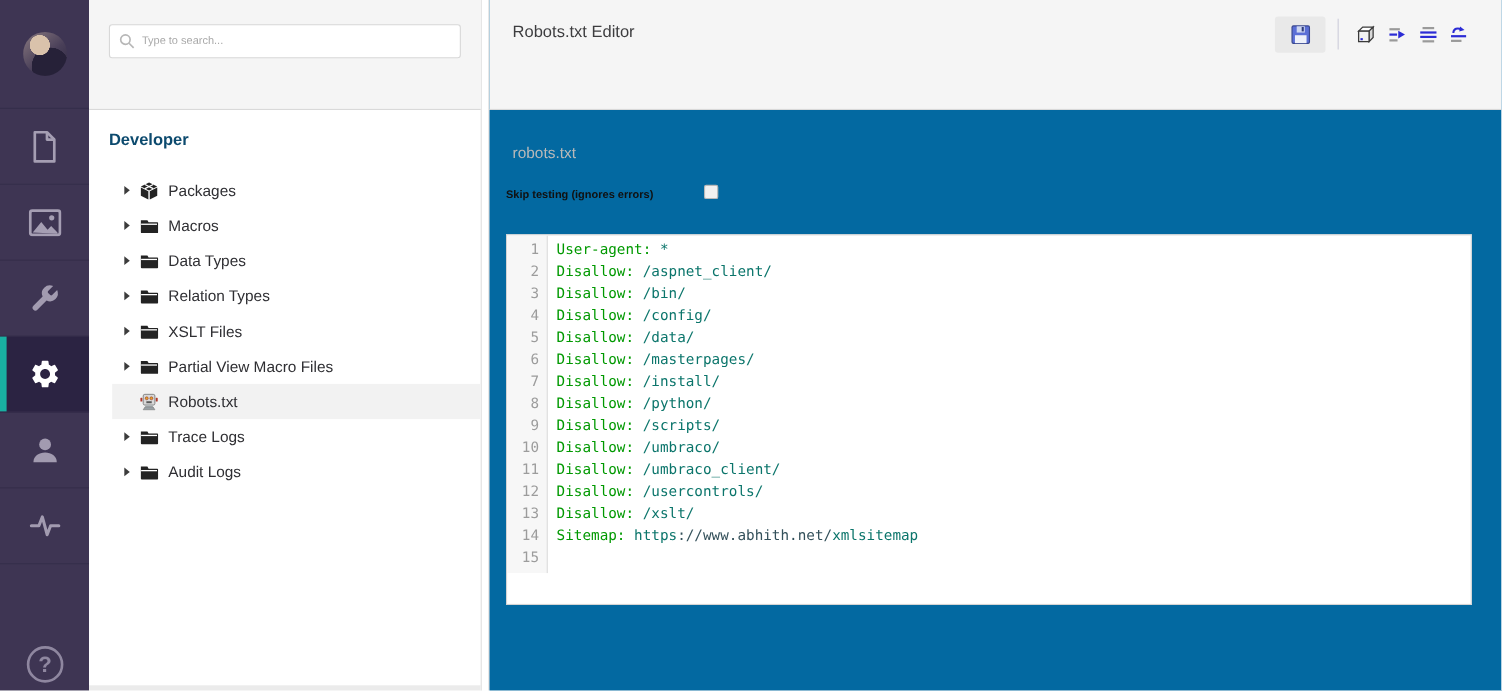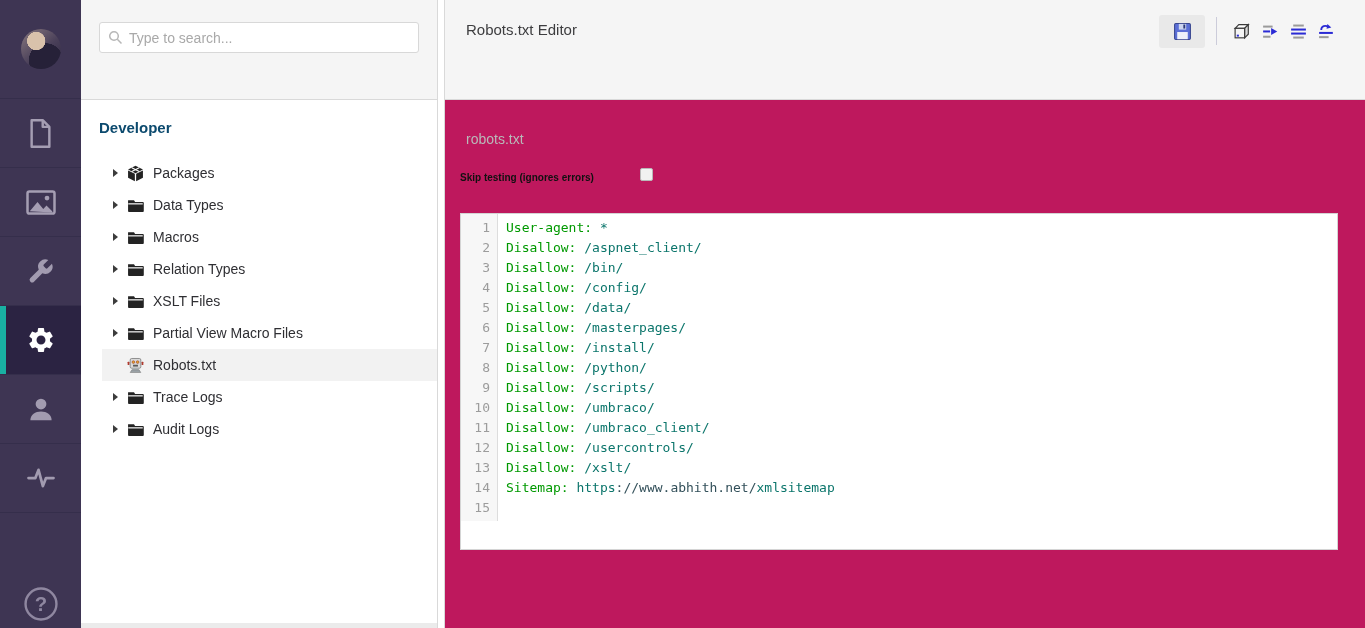--- a/index.html
+++ b/index.html
@@ -22,37 +22,37 @@
   .side-item.active .accent-bar { display:block; }
   .accent-bar { display:none; position:absolute; left:0; top:0; width:6px; height:100%; background:#19b0a2; }
   .help-wrap { position:absolute; bottom:6px; left:0; width:81px; display:flex; justify-content:center; cursor:pointer; }
 
   
   #tree-panel { position:absolute; left:81px; top:0; width:357px; height:100%; background:#fff; border-right:1px solid #d9d9d9; }
   .tree-header { height:100px; background:#f5f5f5; border-bottom:1px solid #d9d9d9; position:relative; }
   .search-box { position:absolute; left:18px; top:22px; width:320px; height:31px; background:#fff;
     border:1px solid #d8d8d8; border-radius:3px; display:flex; align-items:center; padding:0 8px; }
   .search-box svg { flex:0 0 auto; margin-right:6px; }
-  .search-box input { border:0; outline:0; flex:1; font-size:14px; color:#555; font-family:"Liberation Sans",sans-serif; background:transparent; }
+  .search-box input { border:0; outline:0; flex:1; font-size:10px; color:#555; font-family:"Liberation Sans",sans-serif; background:transparent; }
   .search-box input::placeholder { color:#a9a9a9; }
   .section-title { margin:19px 0 0 18px; font-size:15px; font-weight:bold; color:#0c4a6e; }
   .tree-list { margin-top:21px;margin-left:21px; }
   .tree-item { height:32px; display:flex; align-items:center; padding-left:9px; font-size:14px; color:#2f2f33; cursor:pointer; }
   .tree-item.selected { background:#f2f2f2; }
   .caret { width:0; height:0; border-left:5px solid #3c3c3c; border-top:4px solid transparent; border-bottom:4px solid transparent; margin:0 9px 0 2px; flex:0 0 auto; }
   .caret.hidden { visibility:hidden; }
   .tree-icon-slot { width:17px; height:17px; margin-right:9px; flex:0 0 auto; display:flex; align-items:center; justify-content:center; }
   .tree-label { white-space:nowrap; }
   .tree-scroll { position:absolute; bottom:0; left:0; right:0; height:5px; background:#ebebeb; cursor:pointer; }
 
   
   #splitter { position:absolute; left:438px; top:0; width:7px; height:100%; background:#fff; border-right:1px solid #d9d9d9; cursor:col-resize; }
 
   
-  #main-panel { position:absolute; left:445px; top:0; right:0; height:100%; background:#be185d; }
+  #main-panel { position:absolute; left:445px; top:0; right:0; height:100%; background:#0369a1; }
   .main-header { height:100px; background:#f5f5f5; border-bottom:1px solid #d9d9d9; position:relative; }
   .page-title { position:absolute; left:21px; top:21px; font-size:15px; color:#3d3d3f; }
   .main-toolbar { position:absolute; top:14px; right:25px; display:flex; align-items:center; height:34px; }
   .save-btn { width:46px; height:33px; background:#e9e9e9; border:0; border-radius:3px; display:flex; align-items:center; justify-content:center; cursor:pointer; }
   .tb-divider { width:1px; height:28px; background:#ccccda; margin:0 11px; }
   .tb-btn { width:26px; height:26px; background:transparent; border:0; display:flex; align-items:center; justify-content:center; cursor:pointer; margin:0 1px; }
 
   .filename { position:absolute; left:21px; top:131px; font-size:14px; color:#b9b9b9; }
   .skip-label { position:absolute; left:15px; top:168px; width:172px; font-size:10px; font-weight:bold; color:#111; line-height:20px; }
   .checkbox { position:absolute; left:195px; top:168px; width:13px; height:13px; background:#f1f1f1; border:1px solid #b9b9b9; border-radius:2px; cursor:pointer; }
@@ -164,31 +164,31 @@
     <span class="tree-label">Packages</span>
   </div>
         <div class="tree-item">
     <span class="caret"></span>
     <span class="tree-icon-slot">
             <svg width="17" height="15" viewBox="0 0 16 14">
               <path d="M1 2 h5.6 l1 1.8 H15 a0.8 0.8 0 0 1 0.8 0.8 V12.2 a0.8 0.8 0 0 1 -0.8 0.8 H1.8 A0.8 0.8 0 0 1 1 12.2 Z" fill="#232323"></path>
               <rect x="1.2" y="4.9" width="13.6" height="1.1" fill="#ffffff"></rect>
             </svg>
           </span>
+    <span class="tree-label">Macros</span>
+  </div>
+        <div class="tree-item">
+    <span class="caret"></span>
+    <span class="tree-icon-slot">
+            <svg width="17" height="15" viewBox="0 0 16 14">
+              <path d="M1 2 h5.6 l1 1.8 H15 a0.8 0.8 0 0 1 0.8 0.8 V12.2 a0.8 0.8 0 0 1 -0.8 0.8 H1.8 A0.8 0.8 0 0 1 1 12.2 Z" fill="#232323"></path>
+              <rect x="1.2" y="4.9" width="13.6" height="1.1" fill="#ffffff"></rect>
+            </svg>
+          </span>
     <span class="tree-label">Data Types</span>
-  </div>
-        <div class="tree-item">
-    <span class="caret"></span>
-    <span class="tree-icon-slot">
-            <svg width="17" height="15" viewBox="0 0 16 14">
-              <path d="M1 2 h5.6 l1 1.8 H15 a0.8 0.8 0 0 1 0.8 0.8 V12.2 a0.8 0.8 0 0 1 -0.8 0.8 H1.8 A0.8 0.8 0 0 1 1 12.2 Z" fill="#232323"></path>
-              <rect x="1.2" y="4.9" width="13.6" height="1.1" fill="#ffffff"></rect>
-            </svg>
-          </span>
-    <span class="tree-label">Macros</span>
   </div>
         <div class="tree-item">
     <span class="caret"></span>
     <span class="tree-icon-slot">
             <svg width="17" height="15" viewBox="0 0 16 14">
               <path d="M1 2 h5.6 l1 1.8 H15 a0.8 0.8 0 0 1 0.8 0.8 V12.2 a0.8 0.8 0 0 1 -0.8 0.8 H1.8 A0.8 0.8 0 0 1 1 12.2 Z" fill="#232323"></path>
               <rect x="1.2" y="4.9" width="13.6" height="1.1" fill="#ffffff"></rect>
             </svg>
           </span>
     <span class="tree-label">Relation Types</span>

